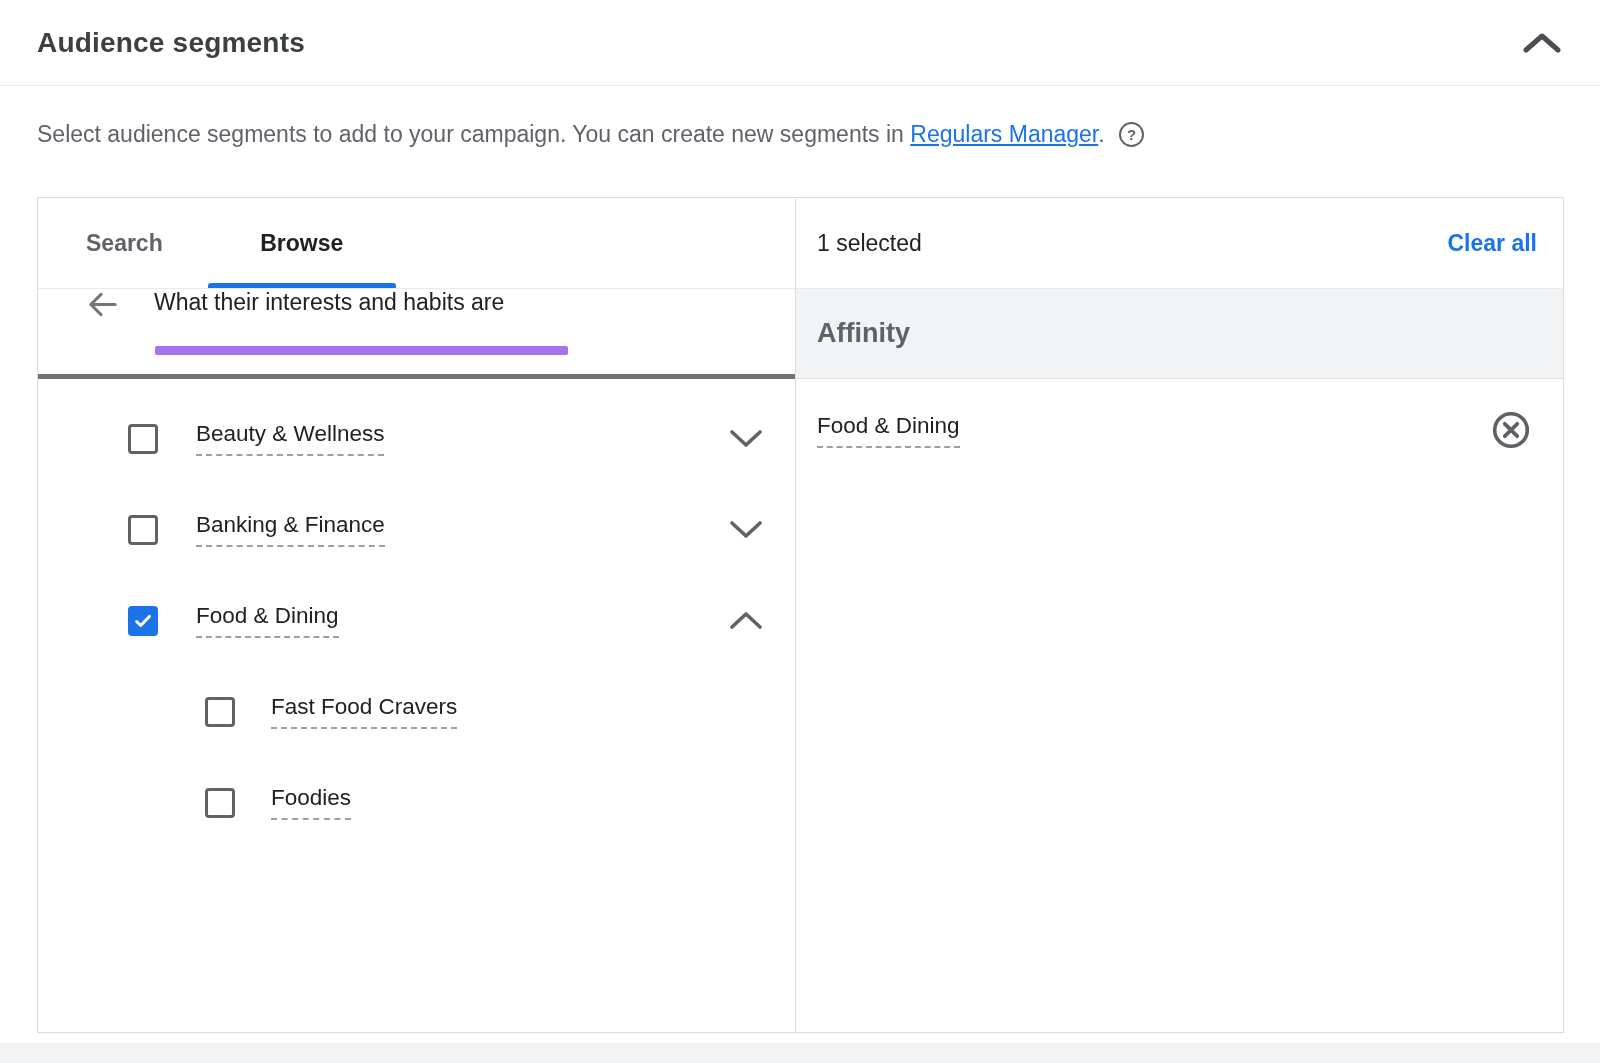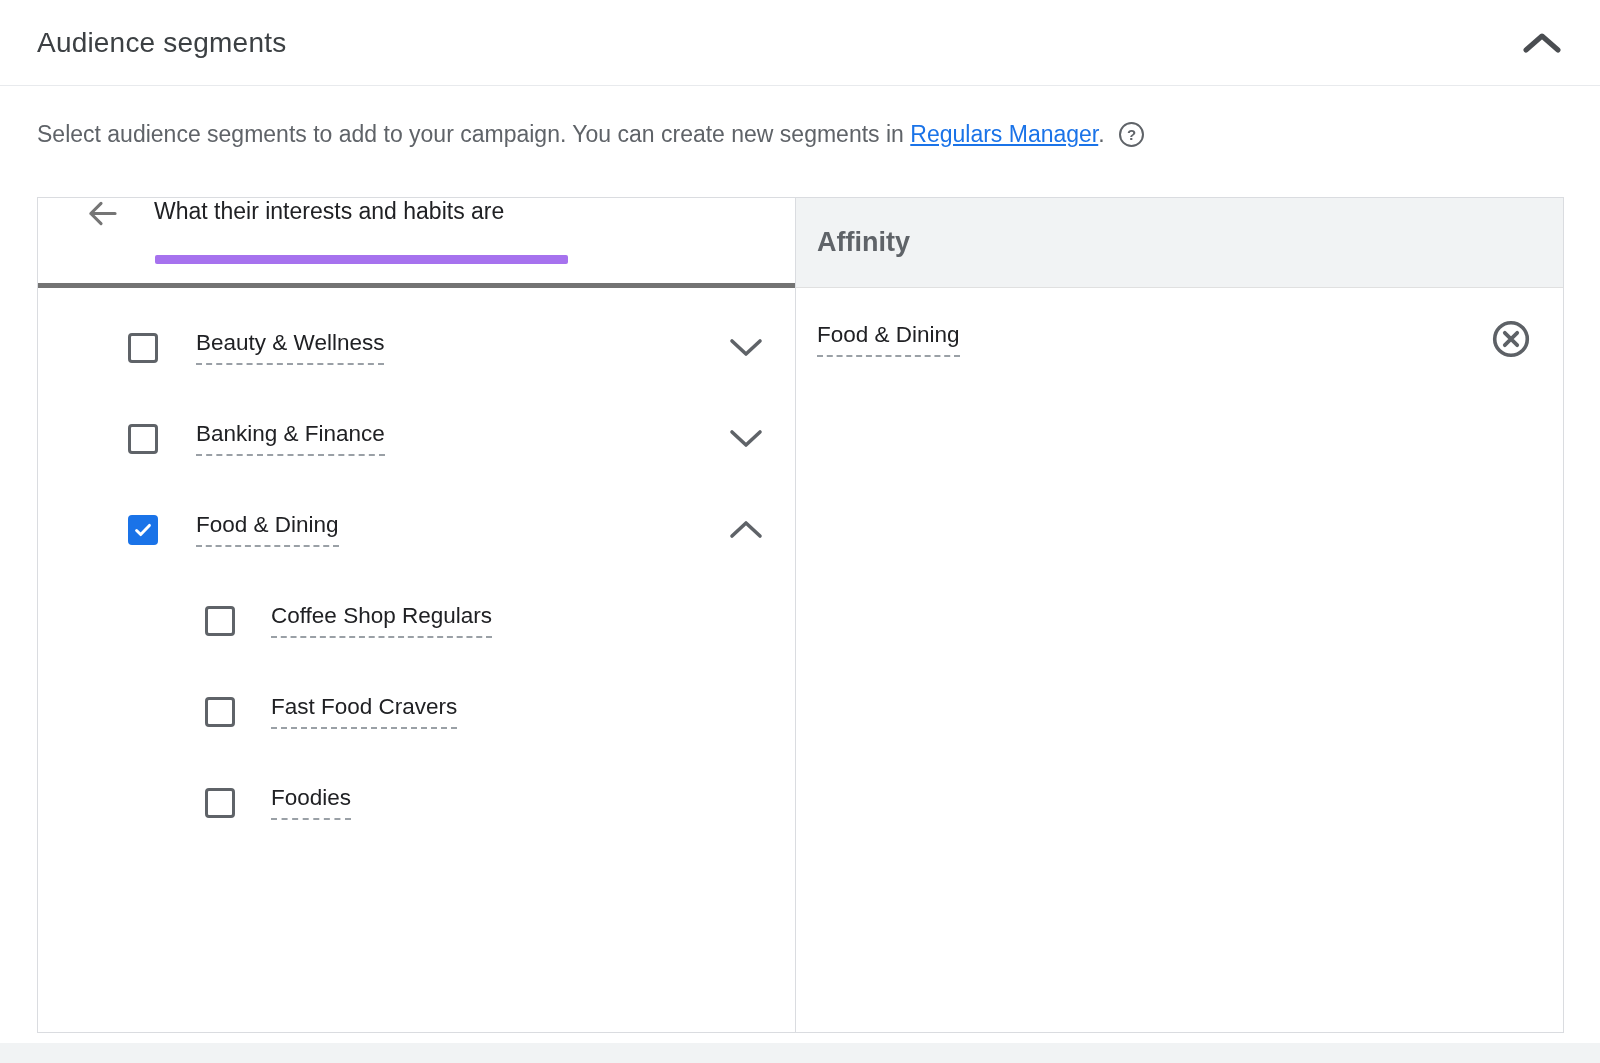--- a/index.html
+++ b/index.html
@@ -11,21 +11,21 @@
     color:#202124;
     overflow:hidden;
   }
   
   .hdr {
     position:absolute; left:0; top:0; width:1600px; height:86px;
     border-bottom:1px solid #e8eaed;
     display:flex; align-items:center; justify-content:space-between;
     padding:0 38px 0 37px;
   }
-  .hdr h1 { font-size:28px; font-weight:400; color:#3c4043; letter-spacing:.2px; }
+  .hdr h1 { font-size:28px; font-weight:700; color:#3c4043; letter-spacing:.2px; }
   .collapse { display:inline-flex; cursor:pointer; }
   
   .desc {
     position:absolute; left:37px; top:116px;
     font-size:23px; color:#5f6368; line-height:36px;
   }
   .desc a { color:#1a73e8; text-decoration:underline; font-weight:400; cursor:pointer; }
   .help { display:inline-block; margin-left:13px; vertical-align:-6px; cursor:pointer; }
   
   .box {
@@ -93,20 +93,29 @@
   </span>
 </div>
 
 <p class="desc"><span>Select audience segments to add to your campaign. You can create new segments in </span><a href="#">Regulars Manager</a><span>.</span><span class="help"><svg width="27" height="27" viewBox="0 0 27 27">
         <circle cx="13.5" cy="13.5" r="11.5" fill="none" stroke="#5f6368" stroke-width="2"></circle>
         <text x="13.5" y="19" text-anchor="middle" font-size="15" font-weight="bold" fill="#5f6368" font-family="Liberation Sans, sans-serif">?</text>
       </svg></span></p>
 
 <div class="box">
   <div class="col-left">
+    <div class="tabs">
+      <div class="tab tab-search">
+        <span>Search</span>
+      </div>
+      <div class="tab tab-browse">
+        <span>Browse</span>
+        <span class="ind"></span>
+      </div>
+    </div>
     <div class="crumb">
       <span class="back">
         <svg width="31" height="31" viewBox="0 0 32 32">
             <path d="M30 16 H5 M15.5 5.5 L5 16 L15.5 26.5" fill="none" stroke="#757575" stroke-width="3.2" stroke-linecap="round" stroke-linejoin="round"></path>
           </svg>
       </span>
       <span class="crumb-txt">What their interests and habits are</span>
       <span class="hl"></span>
     </div>
     <div class="seg-list">
@@ -136,34 +145,34 @@
           </span>
           <span class="seg-label dashed">Food &amp; Dining</span>
           <span class="chev">
             <svg width="34" height="19" viewBox="0 0 34 19">
               <polyline points="3,16 17,3 31,16" fill="none" stroke="#5f6368" stroke-width="3.6" stroke-linecap="round" stroke-linejoin="round"></polyline>
             </svg>
           </span>
         </div>
         <div class="seg-row sub">
           <span class="cb"></span>
-          <span class="seg-label dashed">Coffee Shop Regulars</span>
-        </div>
-        <div class="seg-row sub">
-          <span class="cb"></span>
           <span class="seg-label dashed">Fast Food Cravers</span>
         </div>
         <div class="seg-row sub">
           <span class="cb"></span>
           <span class="seg-label dashed">Foodies</span>
         </div>
       </div>
   </div>
 
   <div class="col-right">
+    <div class="sel-hdr">
+      <span>1 selected</span>
+      <a href="#" class="clear">Clear all</a>
+    </div>
     <div class="sel-group">
       <span>Affinity</span>
     </div>
     <div class="sel-list">
         <div class="sel-item">
           <span class="sel-label dashed">Food &amp; Dining</span>
           <span class="remove">
             <svg width="40" height="40" viewBox="0 0 40 40">
               <circle cx="20" cy="20" r="16.3" fill="none" stroke="#5d6166" stroke-width="3.6"></circle>
               <path d="M13.8 13.8 L26.2 26.2 M26.2 13.8 L13.8 26.2" stroke="#5d6166" stroke-width="3.8" stroke-linecap="round"></path>

